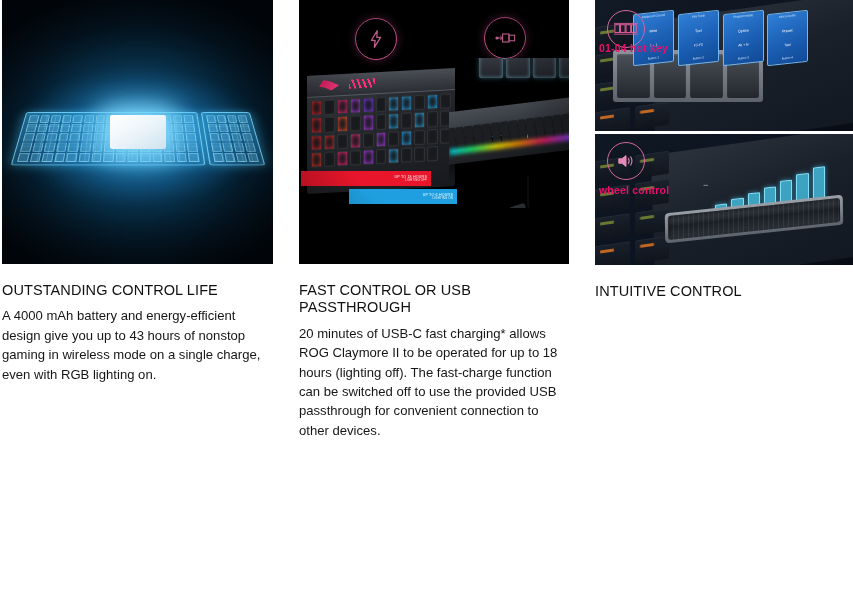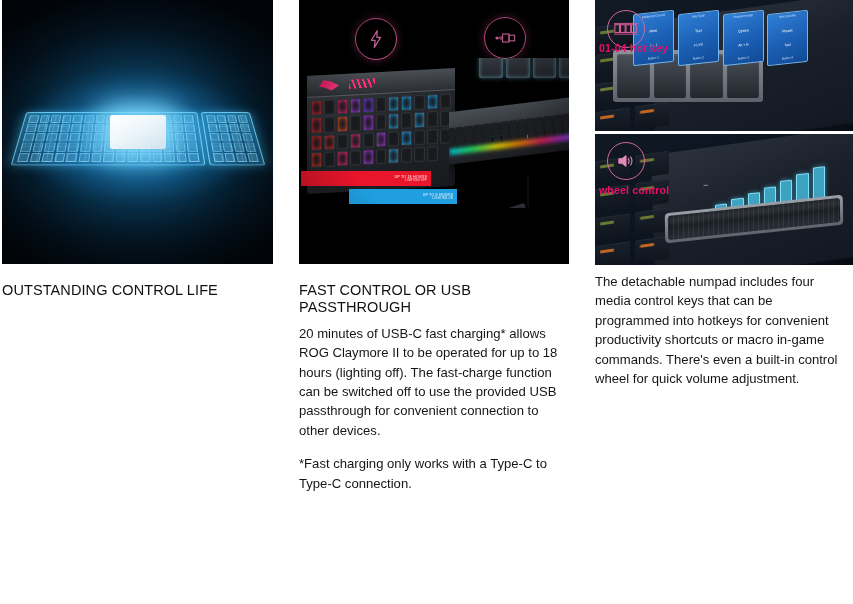--- a/index.html
+++ b/index.html
@@ -520,20 +520,21 @@
           </div>
           <div class="circuit"></div>
         </div>
       </div>
       <div class="spark"></div>
       <div class="battery"></div>
       <div class="vignette"></div>
     </div>
 
     <h3 class="heading">OUTSTANDING CONTROL LIFE</h3>
+    <p class="body-p">A 4000 mAh battery and energy-efficient design give you up to 43 hours of nonstop gaming in wireless mode on a single charge, even with RGB lighting on.</p>
   </div>
 
   <div class="col col-2">
     <div class="media img2">
 
       <div class="badge badge-bolt">
         <svg width="20" height="20" viewBox="0 0 24 24" fill="none">
           <path d="M13.5 2 L6.5 13.5 H11 L10 22 L17.5 10 H13 Z" stroke="#d4689e" stroke-width="1.5" stroke-linejoin="round" fill="none"></path>
         </svg>
       </div>
@@ -643,21 +644,20 @@
         </div>
         <div class="cable"></div>
         <div class="plug"></div>
       </div>
 
       <div class="vignette"></div>
     </div>
 
     <h3 class="heading">FAST CONTROL OR USB PASSTHROUGH</h3>
     <p class="body-p">20 minutes of USB-C fast charging* allows ROG Claymore II to be operated for up to 18 hours (lighting off). The fast-charge function can be switched off to use the provided USB passthrough for convenient connection to other devices.</p>
-    <p class="body-p">*Fast charging only works with a Type-C to Type-C connection.</p>
 
   </div>
 
   <div class="col col-3">
     <div class="media img3">
 
       <div class="panel panel-top">
         <div class="kb3-body"></div>
         <div class="dimkeys">
           <i></i>
@@ -749,16 +749,16 @@
           <svg width="20" height="18" viewBox="0 0 22 20" fill="none">
             <path d="M3 7.5 H6.5 L11 4 V16 L6.5 12.5 H3 Z" fill="#e48ab8" stroke="#e48ab8" stroke-width="1.1" stroke-linejoin="round"></path>
             <path d="M13.5 7 Q15.5 10 13.5 13" stroke="#e48ab8" stroke-width="1.2" fill="none"></path>
             <path d="M16 5 Q19.2 10 16 15" stroke="#e48ab8" stroke-width="1.2" fill="none"></path>
           </svg>
         </div>
         <div class="cap3 cap3-vol">wheel control</div>
       </div>
     </div>
 
-    <p class="body-p">The detachable numpad includes four media control keys that can be programmed into hotkeys for convenient productivity shortcuts or macro in-game commands. There's even a built-in control wheel for quick volume adjustment.</p>
+    <h3 class="heading">INTUITIVE CONTROL</h3>
   </div>
 
 </div>
 
 </body></html>

